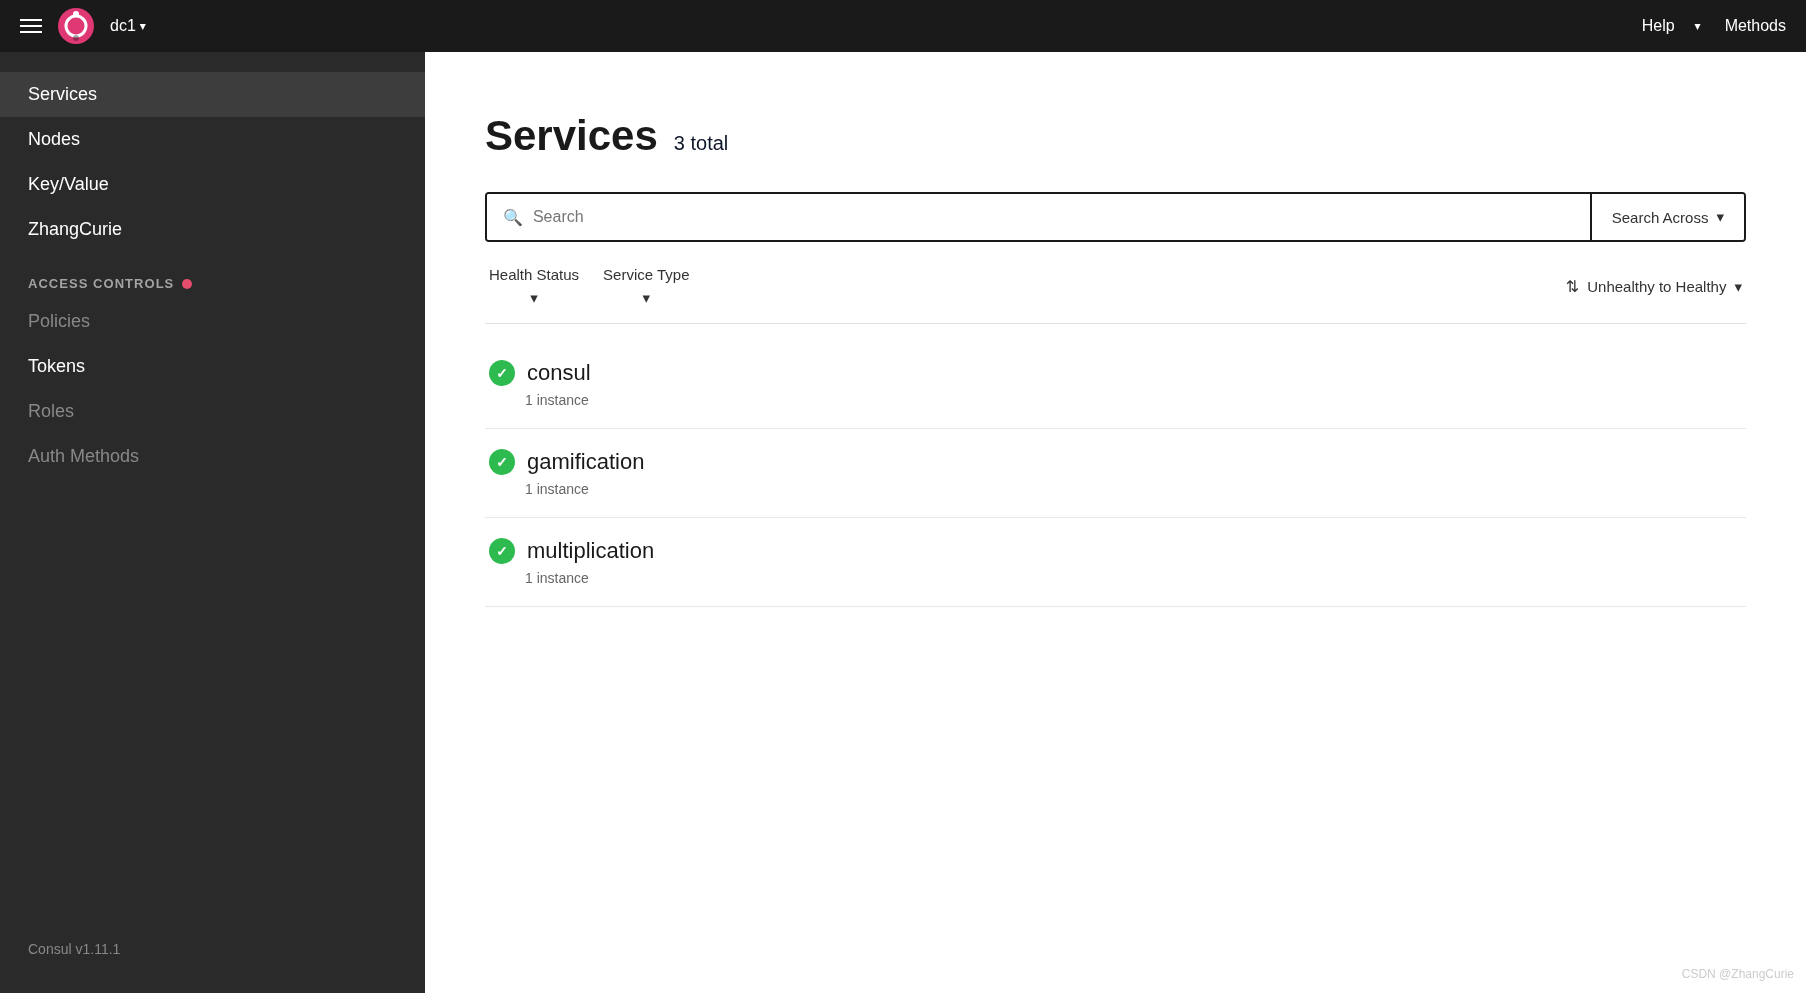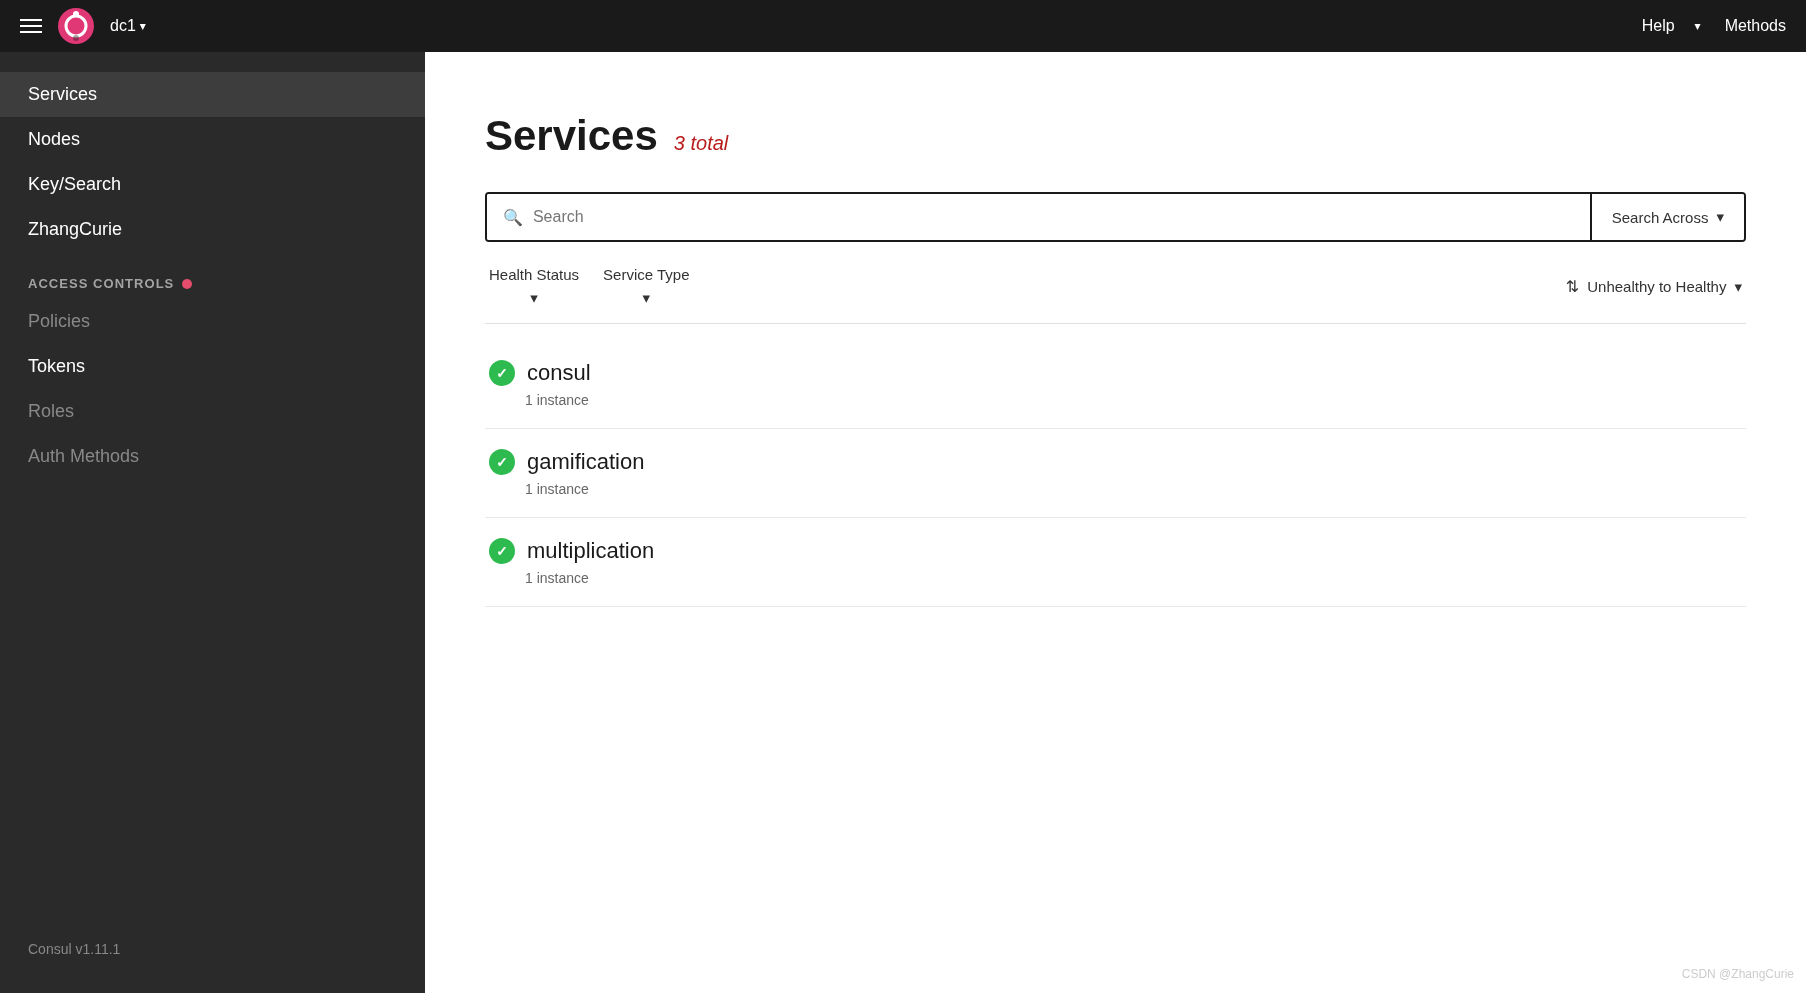--- a/index.html
+++ b/index.html
@@ -80,23 +80,22 @@
       gap: 16px;
       margin-bottom: 32px;
     }
     .page-title {
       font-size: 42px;
       font-weight: 700;
       color: #1a1a1a;
     }
     .page-count {
       font-size: 20px;
-      color: #b91c1c;
+      color: #0f172a;
       font-weight: 400;
-      font-style: italic;
     }
 
     
     .search-row {
       display: flex;
       gap: 0;
       margin-bottom: 24px;
       border: 2px solid #1a1a1a;
       border-radius: 4px;
       overflow: hidden;
@@ -237,21 +236,21 @@
     </a>
   </div>
 </nav>
 
 <div class="main-layout">
 
   <aside class="sidebar">
     <div class="sidebar-section">
       <a class="sidebar-item active">Services</a>
       <a class="sidebar-item">Nodes</a>
-      <a class="sidebar-item">Key/Search</a>
+      <a class="sidebar-item">Key/Value</a>
       <a class="sidebar-item">ZhangCurie</a>
     </div>
 
     <div class="sidebar-section">
       <div class="sidebar-section-label">
         <span>ACCESS CONTROLS</span>
         <span class="access-dot"></span>
       </div>
       <a class="sidebar-item muted">Policies</a>
       <a class="sidebar-item">Tokens</a>

